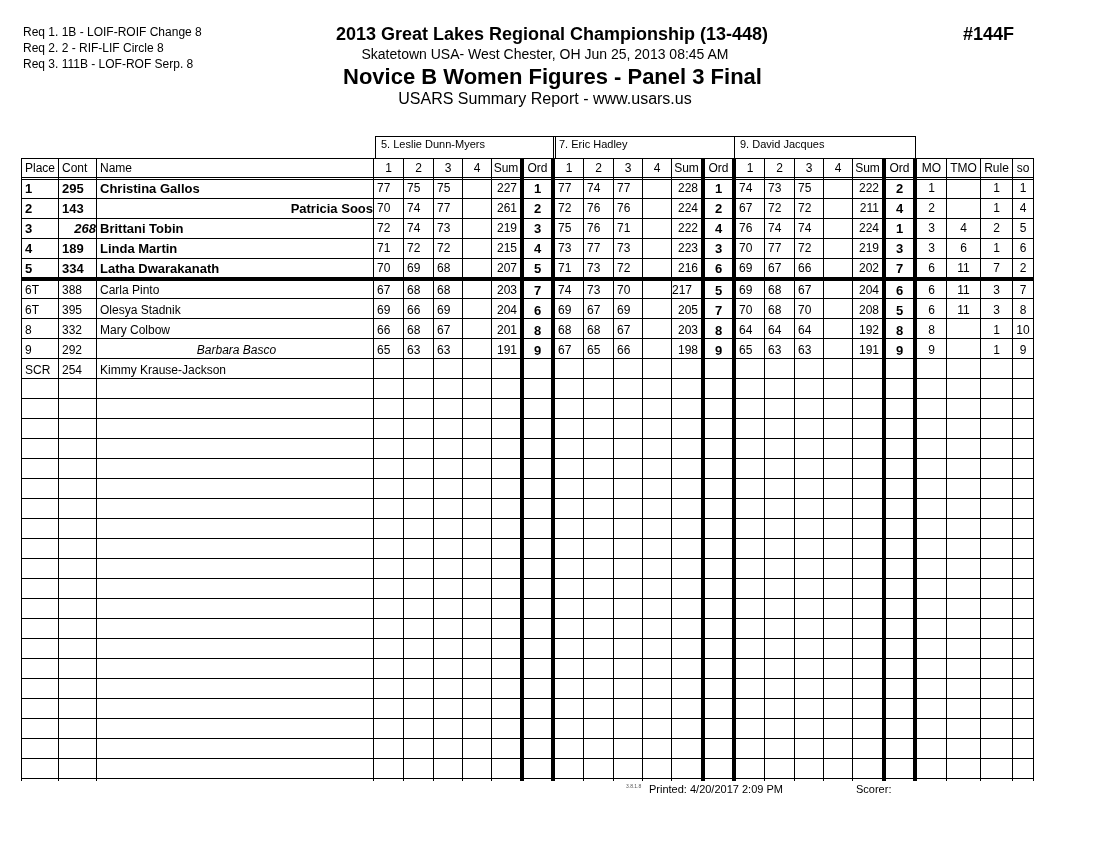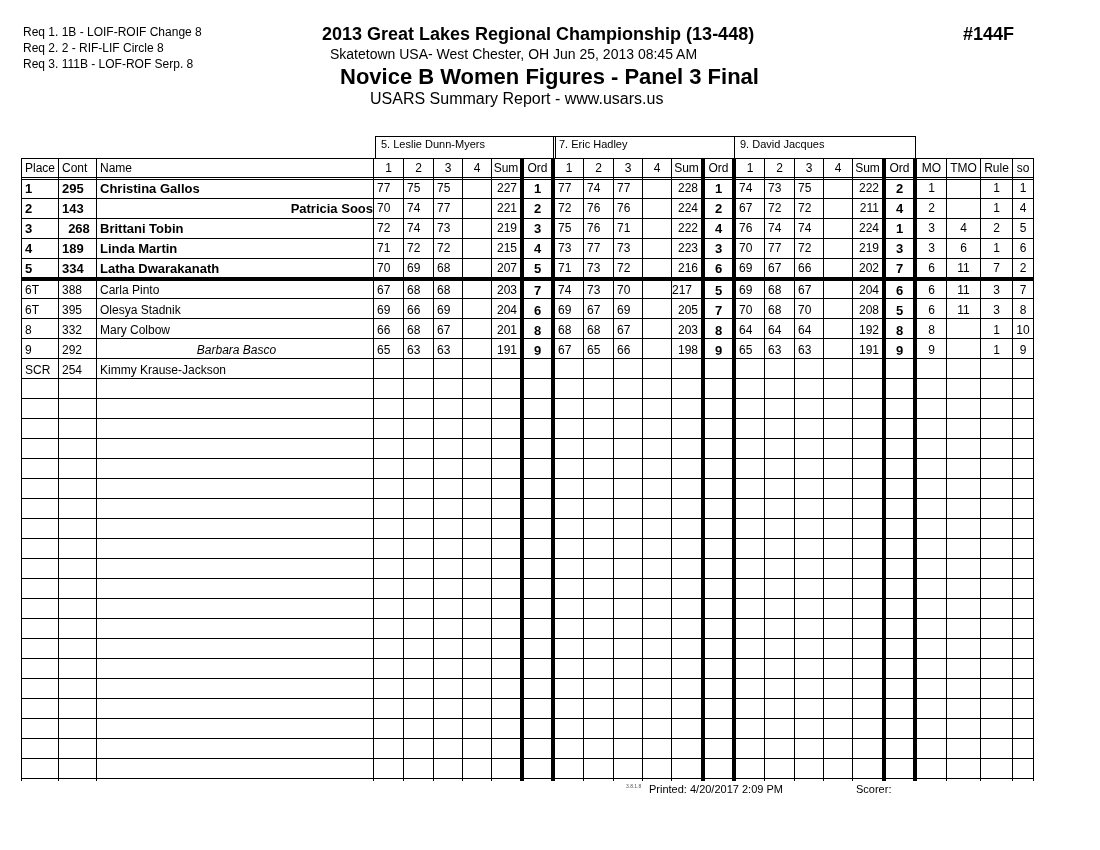--- a/index.html
+++ b/index.html
@@ -1,19 +1,19 @@
 <!DOCTYPE html>
 <html><head>
 <meta charset="utf-8">
 <style>
   html, body { margin:0; padding:0; background:#ffffff; }
   body { width:1100px; height:850px; position:relative; overflow:hidden;
          font-family:"Liberation Sans", sans-serif; color:#000; }
   .req { position:absolute; left:23px; font-size:12px; line-height:14px; }
-  .title { position:absolute; left:0; width:1100px; text-align:left; white-space:nowrap; }
+  .title { position:absolute; left:0; width:1100px; text-align:center; white-space:nowrap; }
   #t1 { top:24px; font-size:18px; font-weight:bold; left:322px; width:460px; }
   #t2 { top:46px; font-size:14px; left:330px; width:430px; }
   #t3 { top:64px; font-size:22px; font-weight:bold; left:340px; width:425px; }
   #t4 { top:90px; font-size:16px; left:370px; width:350px; }
   #form-id { position:absolute; left:963px; top:24px; font-size:18px; font-weight:bold; }
 
   .grid { position:absolute; left:0; top:0; }
   .cell { position:absolute; box-sizing:border-box; font-size:12px; line-height:20px;
           white-space:nowrap; overflow:hidden; }
   .hl { position:absolute; background:#000; }
@@ -154,41 +154,41 @@
     <div class="cell" style="top: 179px; height: 19px; line-height: 19px; text-align: center; padding-left: 0px; padding-right: 0px; left: 981px; width: 31px;">1</div>
     <div class="cell" style="top: 179px; height: 19px; line-height: 19px; text-align: center; padding-left: 0px; padding-right: 0px; left: 1013px; width: 20px;">1</div>
     <div class="" style="position: absolute; left: 21px; top: 199px; width: 1012px; height: 19px;"></div>
     <div class="cell bold" style="top: 199px; height: 19px; line-height: 19px; text-align: left; padding-left: 3px; padding-right: 0px; left: 22px; width: 36px;">2</div>
     <div class="cell bold" style="top: 199px; height: 19px; line-height: 19px; text-align: left; padding-left: 3px; padding-right: 0px; left: 59px; width: 37px;">143</div>
     <div class="cell bold" style="top: 199px; height: 19px; line-height: 19px; text-align: right; padding-left: 3px; padding-right: 0px; left: 97px; width: 276px;">Patricia Soos</div>
     <div class="cell" style="top: 199px; height: 19px; line-height: 19px; text-align: left; padding-left: 3px; padding-right: 0px; left: 374px; width: 29px;">70</div>
     <div class="cell" style="top: 199px; height: 19px; line-height: 19px; text-align: left; padding-left: 3px; padding-right: 0px; left: 404px; width: 29px;">74</div>
     <div class="cell" style="top: 199px; height: 19px; line-height: 19px; text-align: left; padding-left: 3px; padding-right: 0px; left: 434px; width: 28px;">77</div>
     <div class="cell" style="top: 199px; height: 19px; line-height: 19px; text-align: center; padding-left: 0px; padding-right: 0px; left: 463px; width: 28px;"></div>
-    <div class="cell" style="top: 199px; height: 19px; line-height: 19px; text-align: right; padding-left: 0px; padding-right: 3px; left: 492px; width: 28px;">221</div>
+    <div class="cell" style="top: 199px; height: 19px; line-height: 19px; text-align: right; padding-left: 0px; padding-right: 3px; left: 492px; width: 28px;">261</div>
     <div class="cell bold" style="top: 199px; height: 19px; line-height: 19px; text-align: center; padding-left: 0px; padding-right: 0px; left: 524px; width: 27px;">2</div>
     <div class="cell" style="top: 199px; height: 19px; line-height: 19px; text-align: left; padding-left: 3px; padding-right: 0px; left: 555px; width: 28px;">72</div>
     <div class="cell" style="top: 199px; height: 19px; line-height: 19px; text-align: left; padding-left: 3px; padding-right: 0px; left: 584px; width: 29px;">76</div>
     <div class="cell" style="top: 199px; height: 19px; line-height: 19px; text-align: left; padding-left: 3px; padding-right: 0px; left: 614px; width: 28px;">76</div>
     <div class="cell" style="top: 199px; height: 19px; line-height: 19px; text-align: center; padding-left: 0px; padding-right: 0px; left: 643px; width: 28px;"></div>
     <div class="cell" style="top: 199px; height: 19px; line-height: 19px; text-align: right; padding-left: 0px; padding-right: 3px; left: 672px; width: 29px;">224</div>
     <div class="cell bold" style="top: 199px; height: 19px; line-height: 19px; text-align: center; padding-left: 0px; padding-right: 0px; left: 705px; width: 27px;">2</div>
     <div class="cell" style="top: 199px; height: 19px; line-height: 19px; text-align: left; padding-left: 3px; padding-right: 0px; left: 736px; width: 28px;">67</div>
     <div class="cell" style="top: 199px; height: 19px; line-height: 19px; text-align: left; padding-left: 3px; padding-right: 0px; left: 765px; width: 29px;">72</div>
     <div class="cell" style="top: 199px; height: 19px; line-height: 19px; text-align: left; padding-left: 3px; padding-right: 0px; left: 795px; width: 28px;">72</div>
     <div class="cell" style="top: 199px; height: 19px; line-height: 19px; text-align: center; padding-left: 0px; padding-right: 0px; left: 824px; width: 28px;"></div>
     <div class="cell" style="top: 199px; height: 19px; line-height: 19px; text-align: right; padding-left: 0px; padding-right: 3px; left: 853px; width: 29px;">211</div>
     <div class="cell bold" style="top: 199px; height: 19px; line-height: 19px; text-align: center; padding-left: 0px; padding-right: 0px; left: 886px; width: 27px;">4</div>
     <div class="cell" style="top: 199px; height: 19px; line-height: 19px; text-align: center; padding-left: 0px; padding-right: 0px; left: 917px; width: 29px;">2</div>
     <div class="cell" style="top: 199px; height: 19px; line-height: 19px; text-align: center; padding-left: 0px; padding-right: 0px; left: 947px; width: 33px;"></div>
     <div class="cell" style="top: 199px; height: 19px; line-height: 19px; text-align: center; padding-left: 0px; padding-right: 0px; left: 981px; width: 31px;">1</div>
     <div class="cell" style="top: 199px; height: 19px; line-height: 19px; text-align: center; padding-left: 0px; padding-right: 0px; left: 1013px; width: 20px;">4</div>
     <div class="" style="position: absolute; left: 21px; top: 219px; width: 1012px; height: 19px;"></div>
     <div class="cell bold" style="top: 219px; height: 19px; line-height: 19px; text-align: left; padding-left: 3px; padding-right: 0px; left: 22px; width: 36px;">3</div>
-    <div class="cell bold" style="top: 219px; height: 19px; line-height: 19px; text-align: center; padding-left: 3px; padding-right: 0px; left: 59px; width: 37px;">268</div>
+    <div class="cell bold" style="top: 219px; height: 19px; line-height: 19px; text-align: right; padding-left: 3px; padding-right: 0px; left: 59px; width: 37px; font-style: italic;">268</div>
     <div class="cell bold" style="top: 219px; height: 19px; line-height: 19px; text-align: left; padding-left: 3px; padding-right: 0px; left: 97px; width: 276px;">Brittani Tobin</div>
     <div class="cell" style="top: 219px; height: 19px; line-height: 19px; text-align: left; padding-left: 3px; padding-right: 0px; left: 374px; width: 29px;">72</div>
     <div class="cell" style="top: 219px; height: 19px; line-height: 19px; text-align: left; padding-left: 3px; padding-right: 0px; left: 404px; width: 29px;">74</div>
     <div class="cell" style="top: 219px; height: 19px; line-height: 19px; text-align: left; padding-left: 3px; padding-right: 0px; left: 434px; width: 28px;">73</div>
     <div class="cell" style="top: 219px; height: 19px; line-height: 19px; text-align: center; padding-left: 0px; padding-right: 0px; left: 463px; width: 28px;"></div>
     <div class="cell" style="top: 219px; height: 19px; line-height: 19px; text-align: right; padding-left: 0px; padding-right: 3px; left: 492px; width: 28px;">219</div>
     <div class="cell bold" style="top: 219px; height: 19px; line-height: 19px; text-align: center; padding-left: 0px; padding-right: 0px; left: 524px; width: 27px;">3</div>
     <div class="cell" style="top: 219px; height: 19px; line-height: 19px; text-align: left; padding-left: 3px; padding-right: 0px; left: 555px; width: 28px;">75</div>
     <div class="cell" style="top: 219px; height: 19px; line-height: 19px; text-align: left; padding-left: 3px; padding-right: 0px; left: 584px; width: 29px;">76</div>
     <div class="cell" style="top: 219px; height: 19px; line-height: 19px; text-align: left; padding-left: 3px; padding-right: 0px; left: 614px; width: 28px;">71</div>

